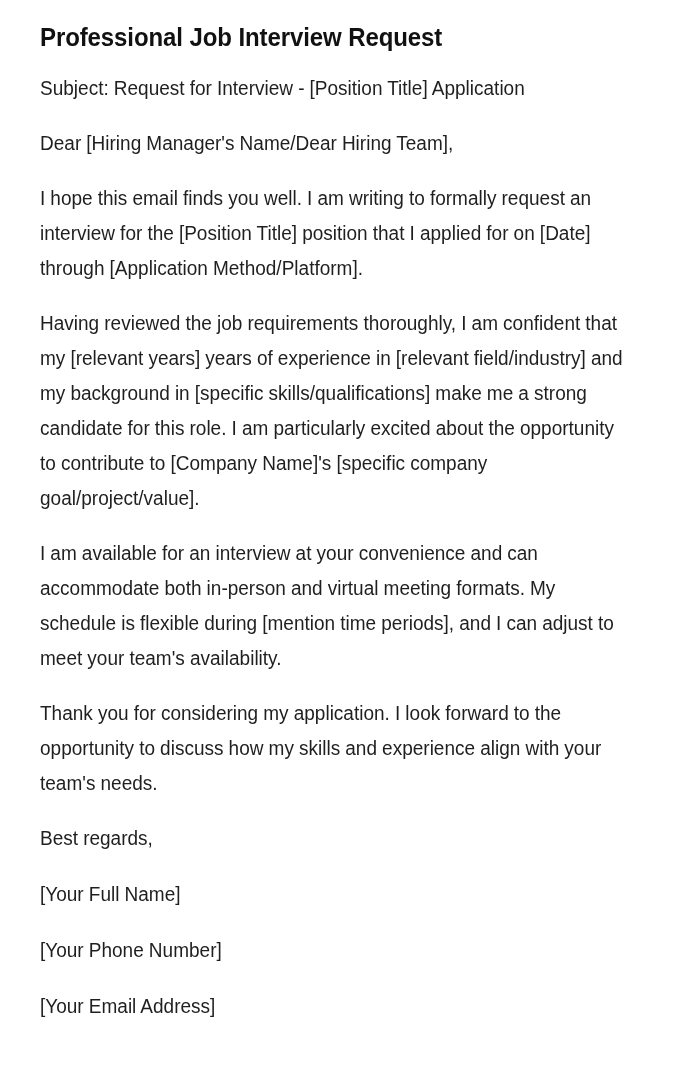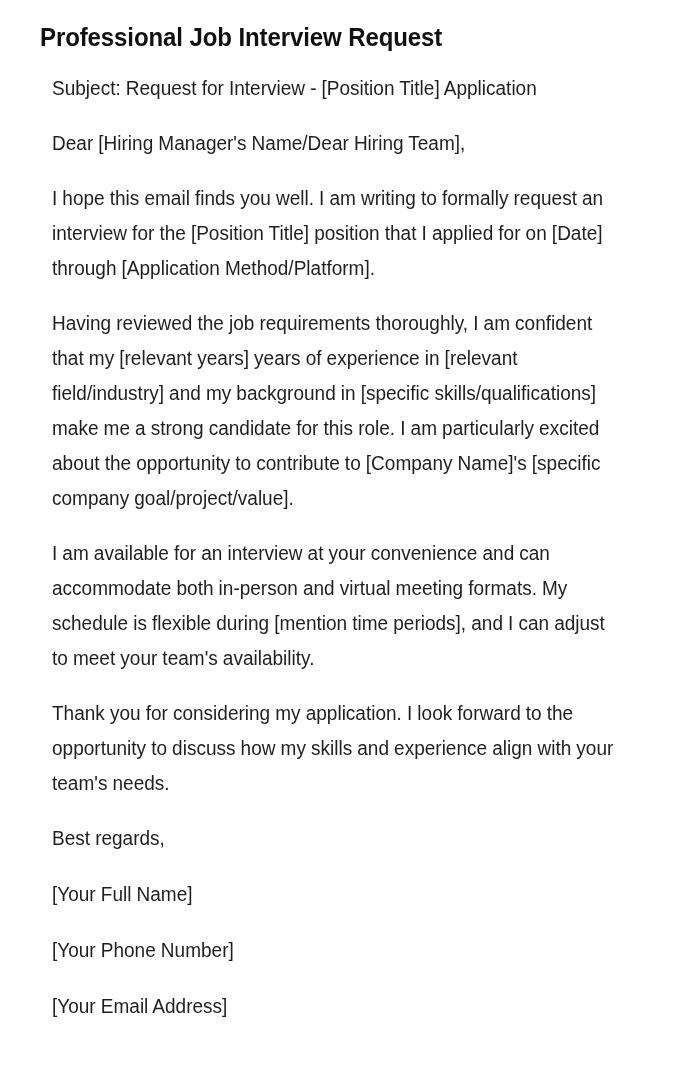--- a/index.html
+++ b/index.html
@@ -31,21 +31,21 @@
     font-weight: 700;
     line-height: 1.22;
     letter-spacing: -0.1px;
     color: #111111;
     margin: 0 0 18px 0;
     transform: scaleX(0.96);
     transform-origin: left center;
   }
 
   .doc-body {
-    margin: 12px;
+    margin: 0;
     padding: 0;
   }
 
   .para {
     font-size: 19.5px;
     line-height: 35px;
     font-weight: 400;
     color: #1f1f1f;
     margin: 0 0 20px 0;
     max-width: 600px;

